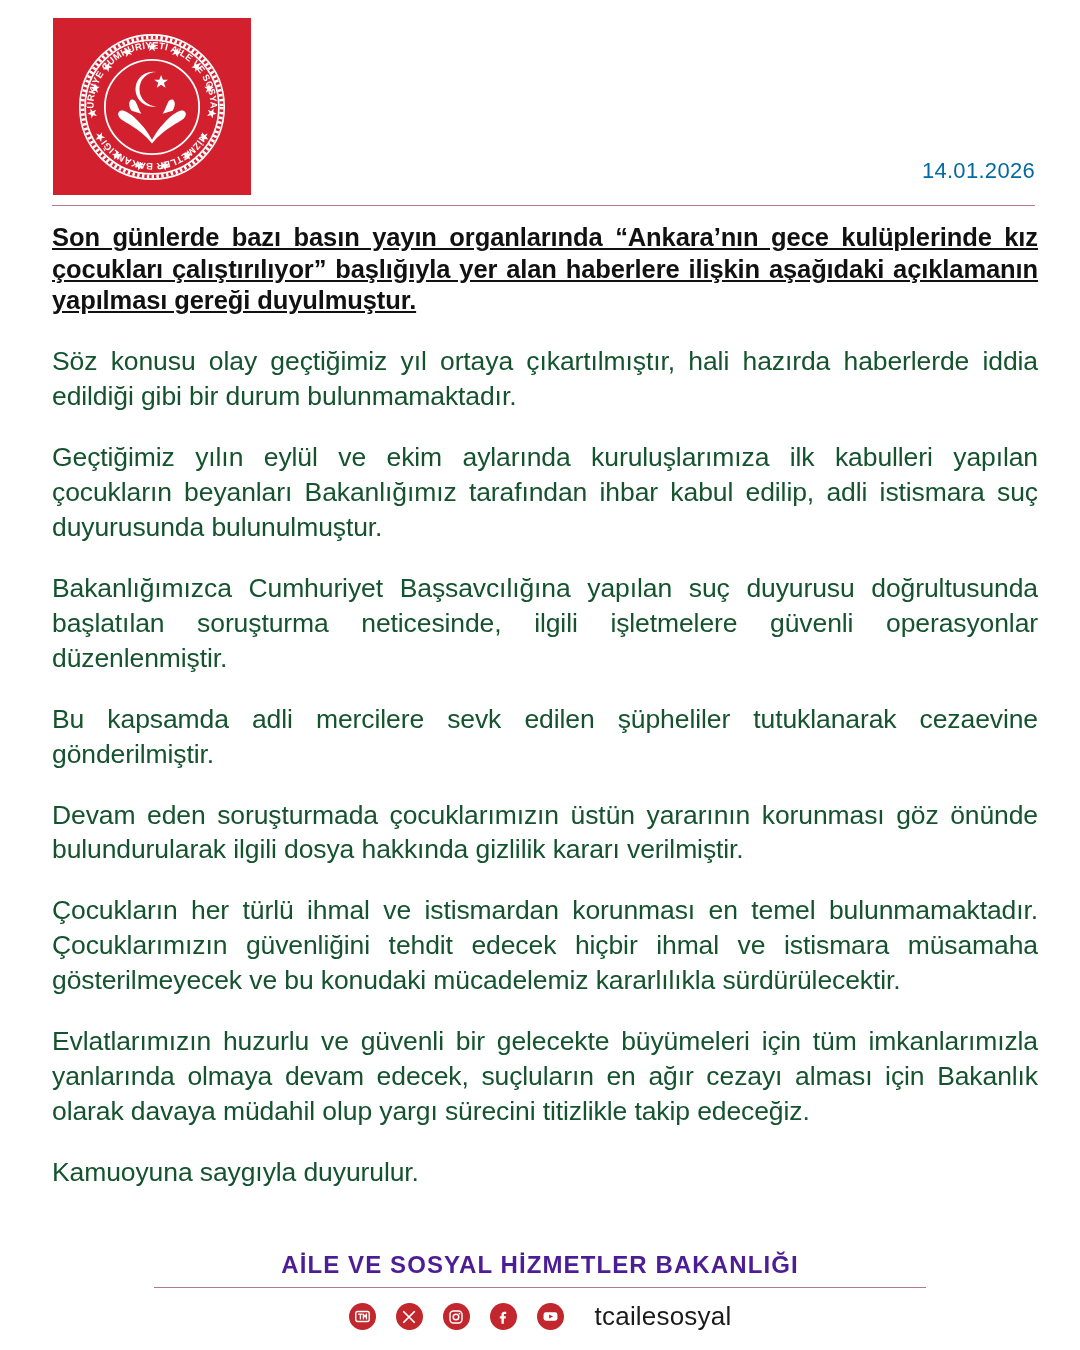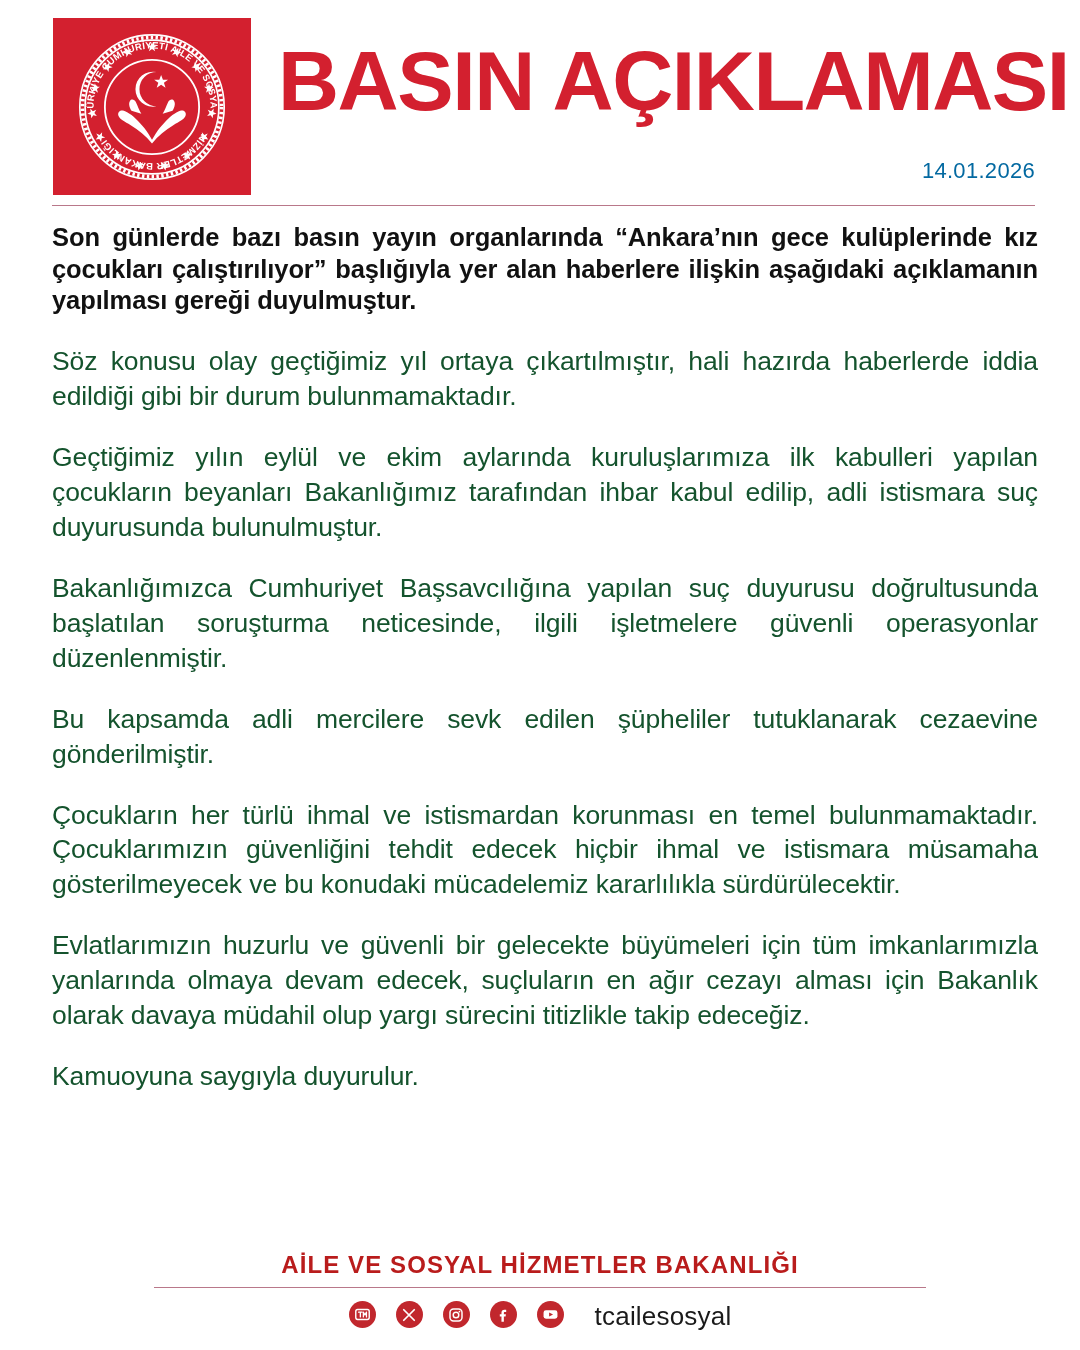--- a/index.html
+++ b/index.html
@@ -100,20 +100,21 @@
 
   .lead {
     font-family: "Liberation Sans Narrow", "Liberation Sans", sans-serif;
     font-weight: bold;
     font-size: 25.5px;
     line-height: 1.24;
     letter-spacing: -0.1px;
     text-align: justify;
     margin: 0 0 27px 0;
     color: #111111;
+    text-decoration: underline;
   }
 
   .para {
     font-family: "Liberation Sans Narrow", "Liberation Sans", sans-serif;
     font-weight: normal;
     font-size: 26.5px;
     line-height: 1.32;
     letter-spacing: -0.1px;
     text-align: justify;
     text-justify: inter-word;
@@ -130,33 +131,34 @@
     right: 0;
     bottom: 18px;
     text-align: center;
   }
 
   .footer-title {
     font-family: "Liberation Sans", sans-serif;
     font-weight: bold;
     font-size: 24px;
     letter-spacing: 1.1px;
-    color: #b91c1c;
+    color: #4c1d95;
     margin: 0 0 8px 0;
   }
 
   .footer-rule {
     width: 772px;
     height: 1px;
     background: #b9788a;
     margin: 0 auto 13px auto;
   }
 
   .social-row {
     display: flex;
+    align-items: center;
     justify-content: center;
     gap: 20px;
   }
 
   .social-icon {
     width: 27px;
     height: 27px;
     border-radius: 50%;
     background: #C1272D;
     display: inline-flex;
@@ -260,35 +262,33 @@
 
         <g fill="#ffffff">
           <path d="M 100,148 C 92,138 82,130 72,124 C 64,119 58,117 56,112 C 54,107 58,103 63,105 C 69,107 77,113 84,121 C 88,125 92,130 95,135 L 100,143 Z"></path>
           <path d="M 100,148 C 108,138 118,130 128,124 C 136,119 142,117 144,112 C 146,107 142,103 137,105 C 131,107 123,113 116,121 C 112,125 108,130 105,135 L 100,143 Z"></path>
           <path d="M 73,105 C 70,100 69,95 71,92 C 73,89 77,90 79,94 C 81,98 83,104 86,109 Z"></path>
           <path d="M 127,105 C 130,100 131,95 129,92 C 127,89 123,90 121,94 C 119,98 117,104 114,109 Z"></path>
         </g>
       </svg>
     </div>
 
-    <div class="title-wrap">
-      <h1 class="press-title">BASIN AÇIKLAMASI</h1>
-    </div>
 
     <div class="date-line">14.01.2026</div>
 
     <div class="header-rule"></div>
   </div>
 
   <div class="content">
     <p class="lead">Son günlerde bazı basın yayın organlarında  “Ankara’nın gece kulüplerinde kız çocukları çalıştırılıyor” başlığıyla yer alan haberlere ilişkin aşağıdaki açıklamanın yapılması gereği duyulmuştur.</p>
     <p class="para">Söz konusu olay geçtiğimiz yıl ortaya çıkartılmıştır, hali hazırda haberlerde iddia edildiği gibi bir durum bulunmamaktadır.</p>
     <p class="para">Geçtiğimiz yılın eylül ve ekim aylarında kuruluşlarımıza ilk kabulleri yapılan çocukların beyanları Bakanlığımız tarafından ihbar kabul edilip, adli istismara suç duyurusunda bulunulmuştur.</p>
     <p class="para">Bakanlığımızca Cumhuriyet Başsavcılığına yapılan suç duyurusu doğrultusunda başlatılan soruşturma neticesinde, ilgili işletmelere güvenli operasyonlar düzenlenmiştir.</p>
     <p class="para">Bu kapsamda adli mercilere sevk edilen şüpheliler tutuklanarak cezaevine gönderilmiştir.</p>
+    <p class="para">Devam eden soruşturmada çocuklarımızın üstün yararının korunması göz önünde bulundurularak ilgili dosya hakkında gizlilik kararı verilmiştir.</p>
     <p class="para">Çocukların her türlü ihmal ve istismardan korunması en temel bulunmamaktadır. Çocuklarımızın güvenliğini tehdit edecek hiçbir ihmal ve istismara müsamaha gösterilmeyecek ve bu konudaki mücadelemiz kararlılıkla sürdürülecektir.</p>
     <p class="para">Evlatlarımızın huzurlu ve güvenli bir gelecekte büyümeleri için tüm imkanlarımızla yanlarında olmaya devam edecek, suçluların en ağır cezayı alması için Bakanlık olarak davaya müdahil olup yargı sürecini titizlikle takip edeceğiz.</p>
     <p class="para">Kamuoyuna saygıyla duyurulur.</p>
   </div>
 
   <div class="footer">
 
     <div class="footer-title">AİLE VE SOSYAL HİZMETLER BAKANLIĞI</div>
 
     <div class="footer-rule"></div>

